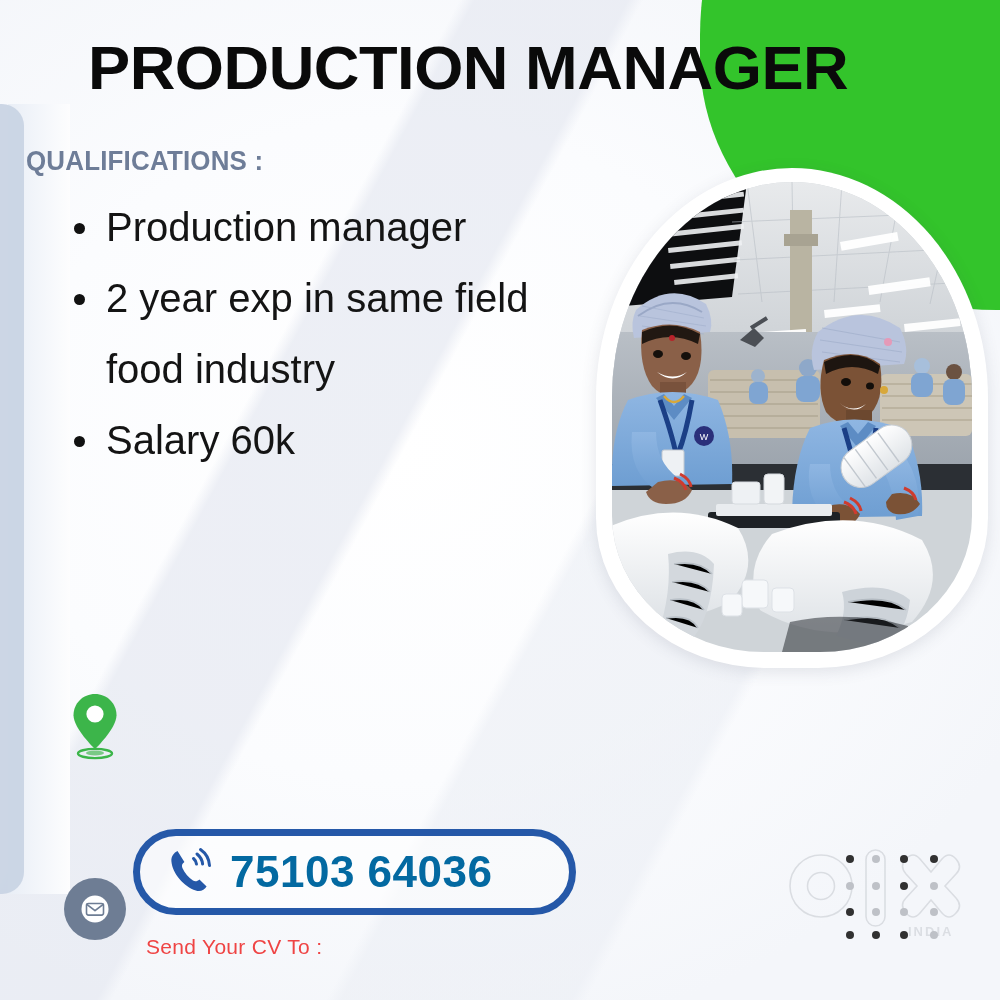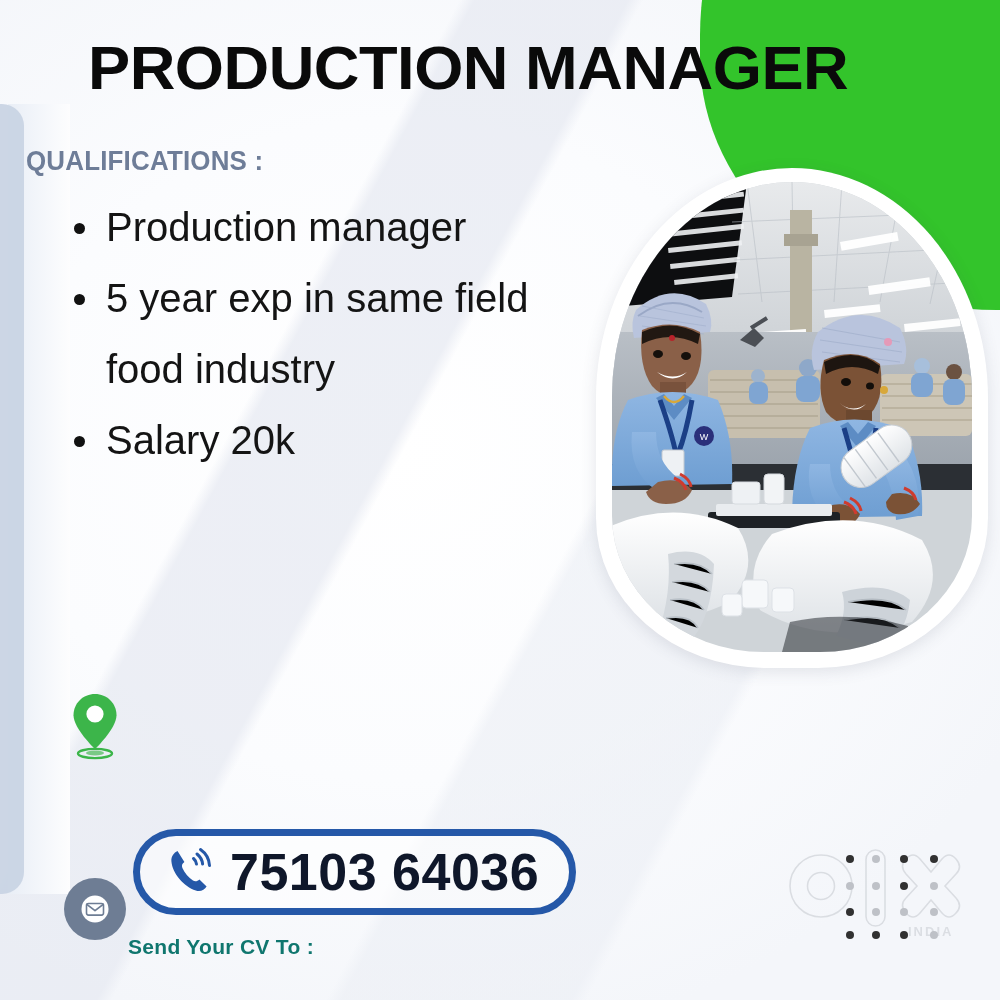--- a/index.html
+++ b/index.html
@@ -144,38 +144,38 @@
     border-radius:48px;
     background:rgba(255,255,255,.55);
     box-sizing:border-box;
     display:flex;align-items:center;
   }
   .phone-icon{
     margin-left:24px;width:54px;height:54px;flex:none;
   }
   .phone-number{
     margin-left:12px;
-    font-size:52px;font-weight:700;
-    color:#0f172a;
+    font-size:44px;font-weight:700;
+    color:#0369a1;
     letter-spacing:0.5px;
   }
 
   
   .email-circle{
     position:absolute;left:64px;top:878px;
     width:62px;height:62px;border-radius:50%;
     background:#6e7d94;
     display:flex;align-items:center;justify-content:center;
   }
   .email-circle svg{display:block;}
 
   
   .send-cv{
-    position:absolute;left:128px;top:935px;
-    font-size:21px;font-weight:700;color:#0f766e;
+    position:absolute;left:146px;top:935px;
+    font-size:21px;font-weight:400;color:#ef4444;
     letter-spacing:0.3px;
   }
 
   
   .olx-mark{
     position:absolute;left:788px;top:836px;
     width:180px;height:120px;
     opacity:.9;
     text-align:right;
   }
@@ -194,23 +194,23 @@
 
   <div class="left-panel-inner"></div>
   <div class="left-panel"></div>
 
   <div class="title">PRODUCTION MANAGER</div>
 
   <div class="qual-head">QUALIFICATIONS :</div>
 
   <ul class="bullets">
     <li class="bullet">Production manager</li>
-    <li class="bullet">5 year exp in same field
+    <li class="bullet">2 year exp in same field
 food industry</li>
-    <li class="bullet">Salary 20k</li>
+    <li class="bullet">Salary 60k</li>
   </ul>
 
   <div class="photo-wrap">
     <div class="photo">
       <svg width="360" height="470" viewBox="0 0 360 470" xmlns="http://www.w3.org/2000/svg" aria-hidden="true">
         <defs>
           <linearGradient id="ceil" x1="0" y1="0" x2="0" y2="1">
             <stop offset="0%" stop-color="#e8eaec"></stop>
             <stop offset="100%" stop-color="#c6cbd0"></stop>
           </linearGradient>

